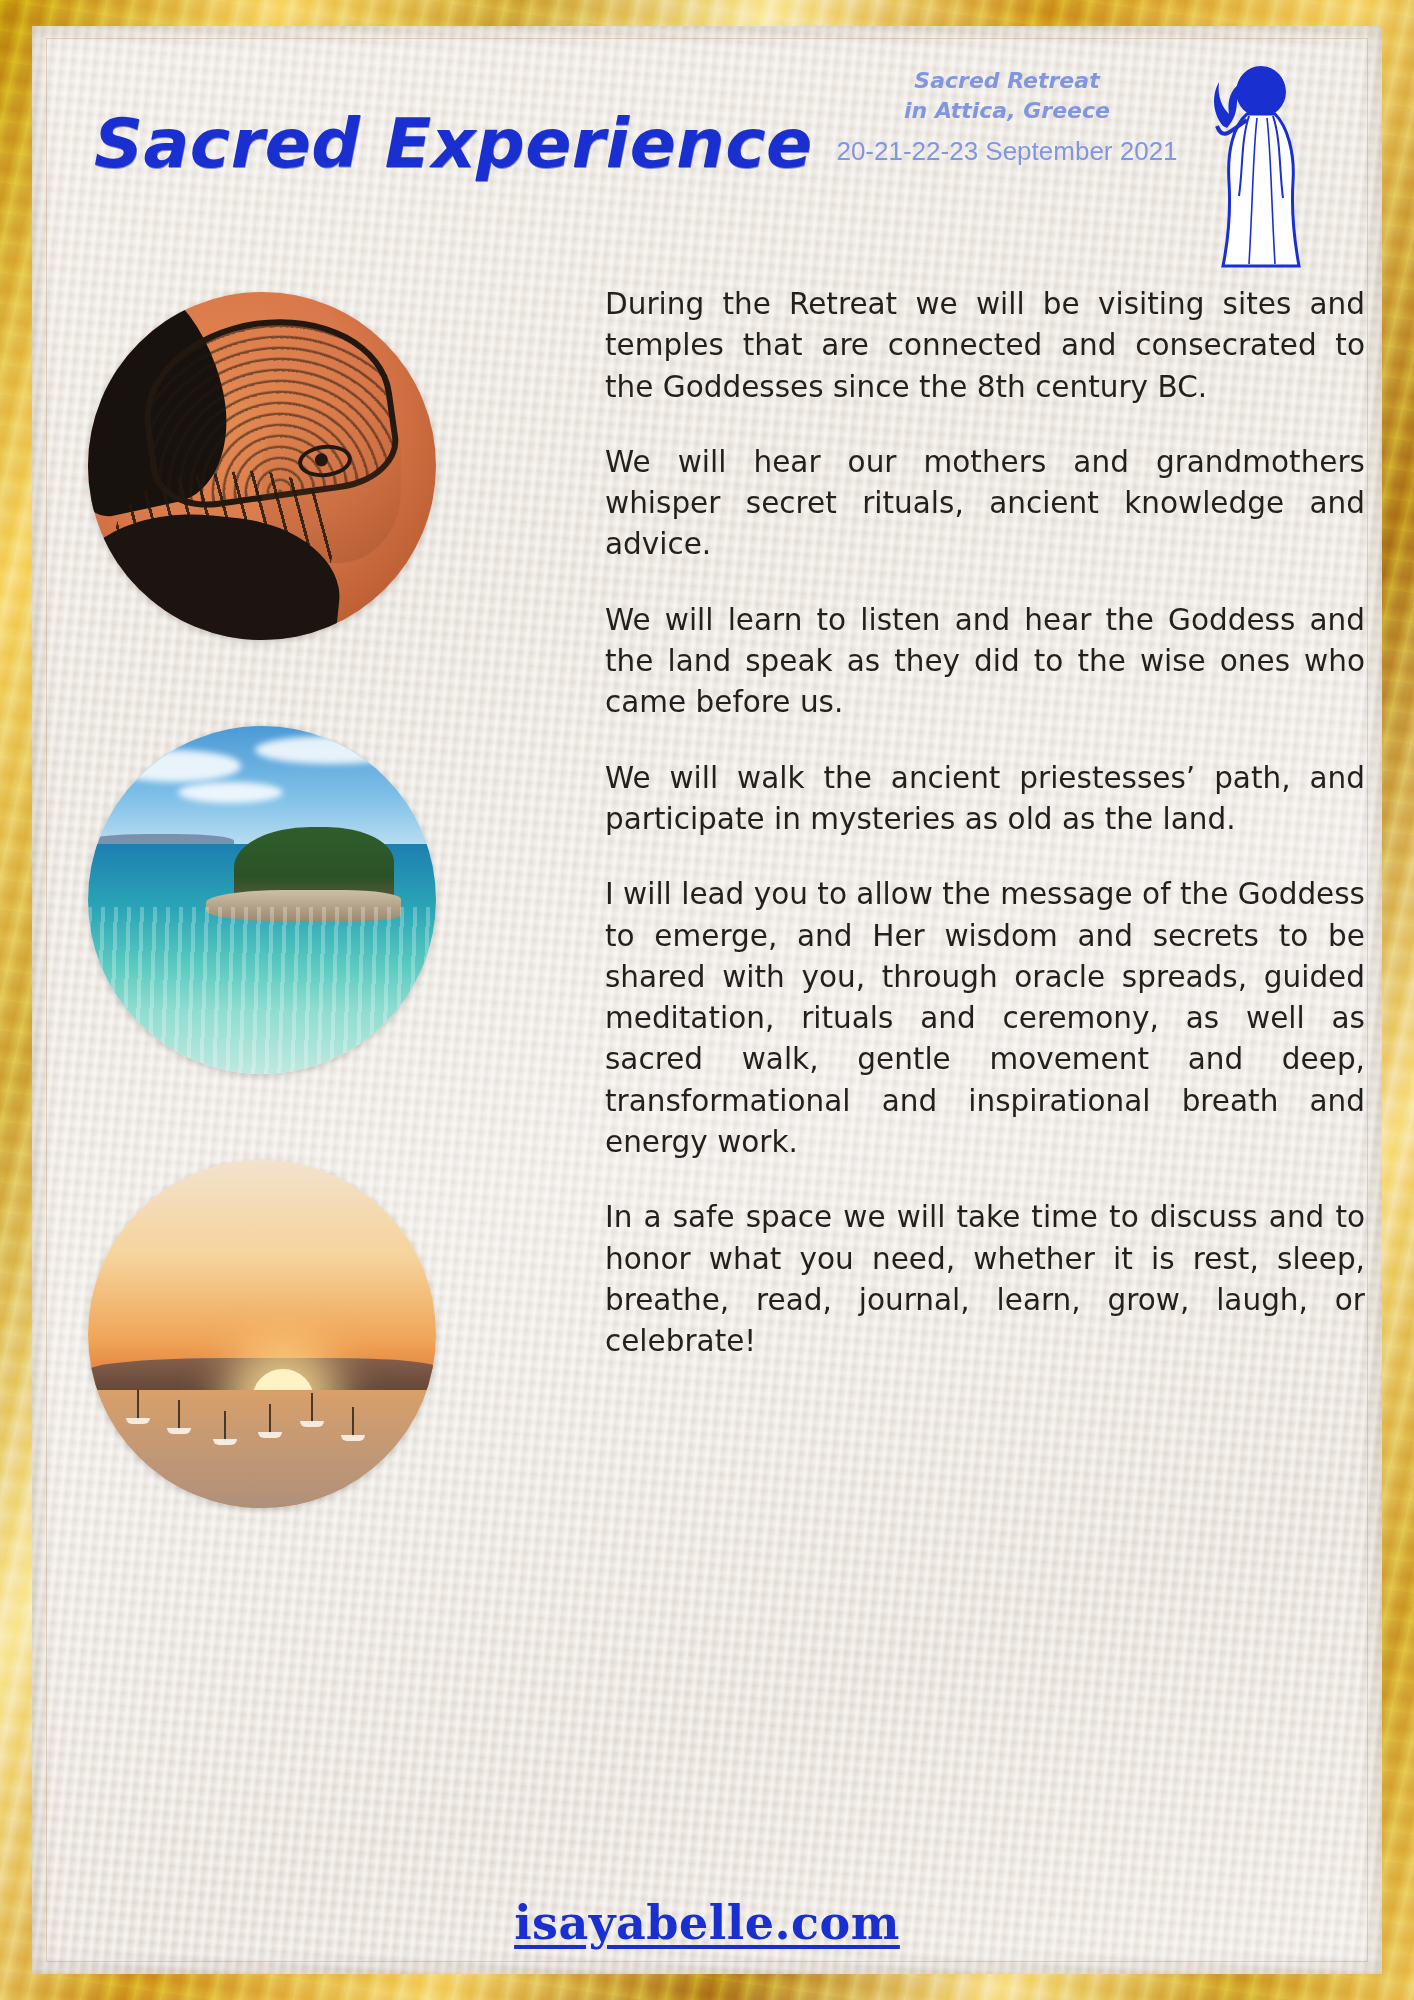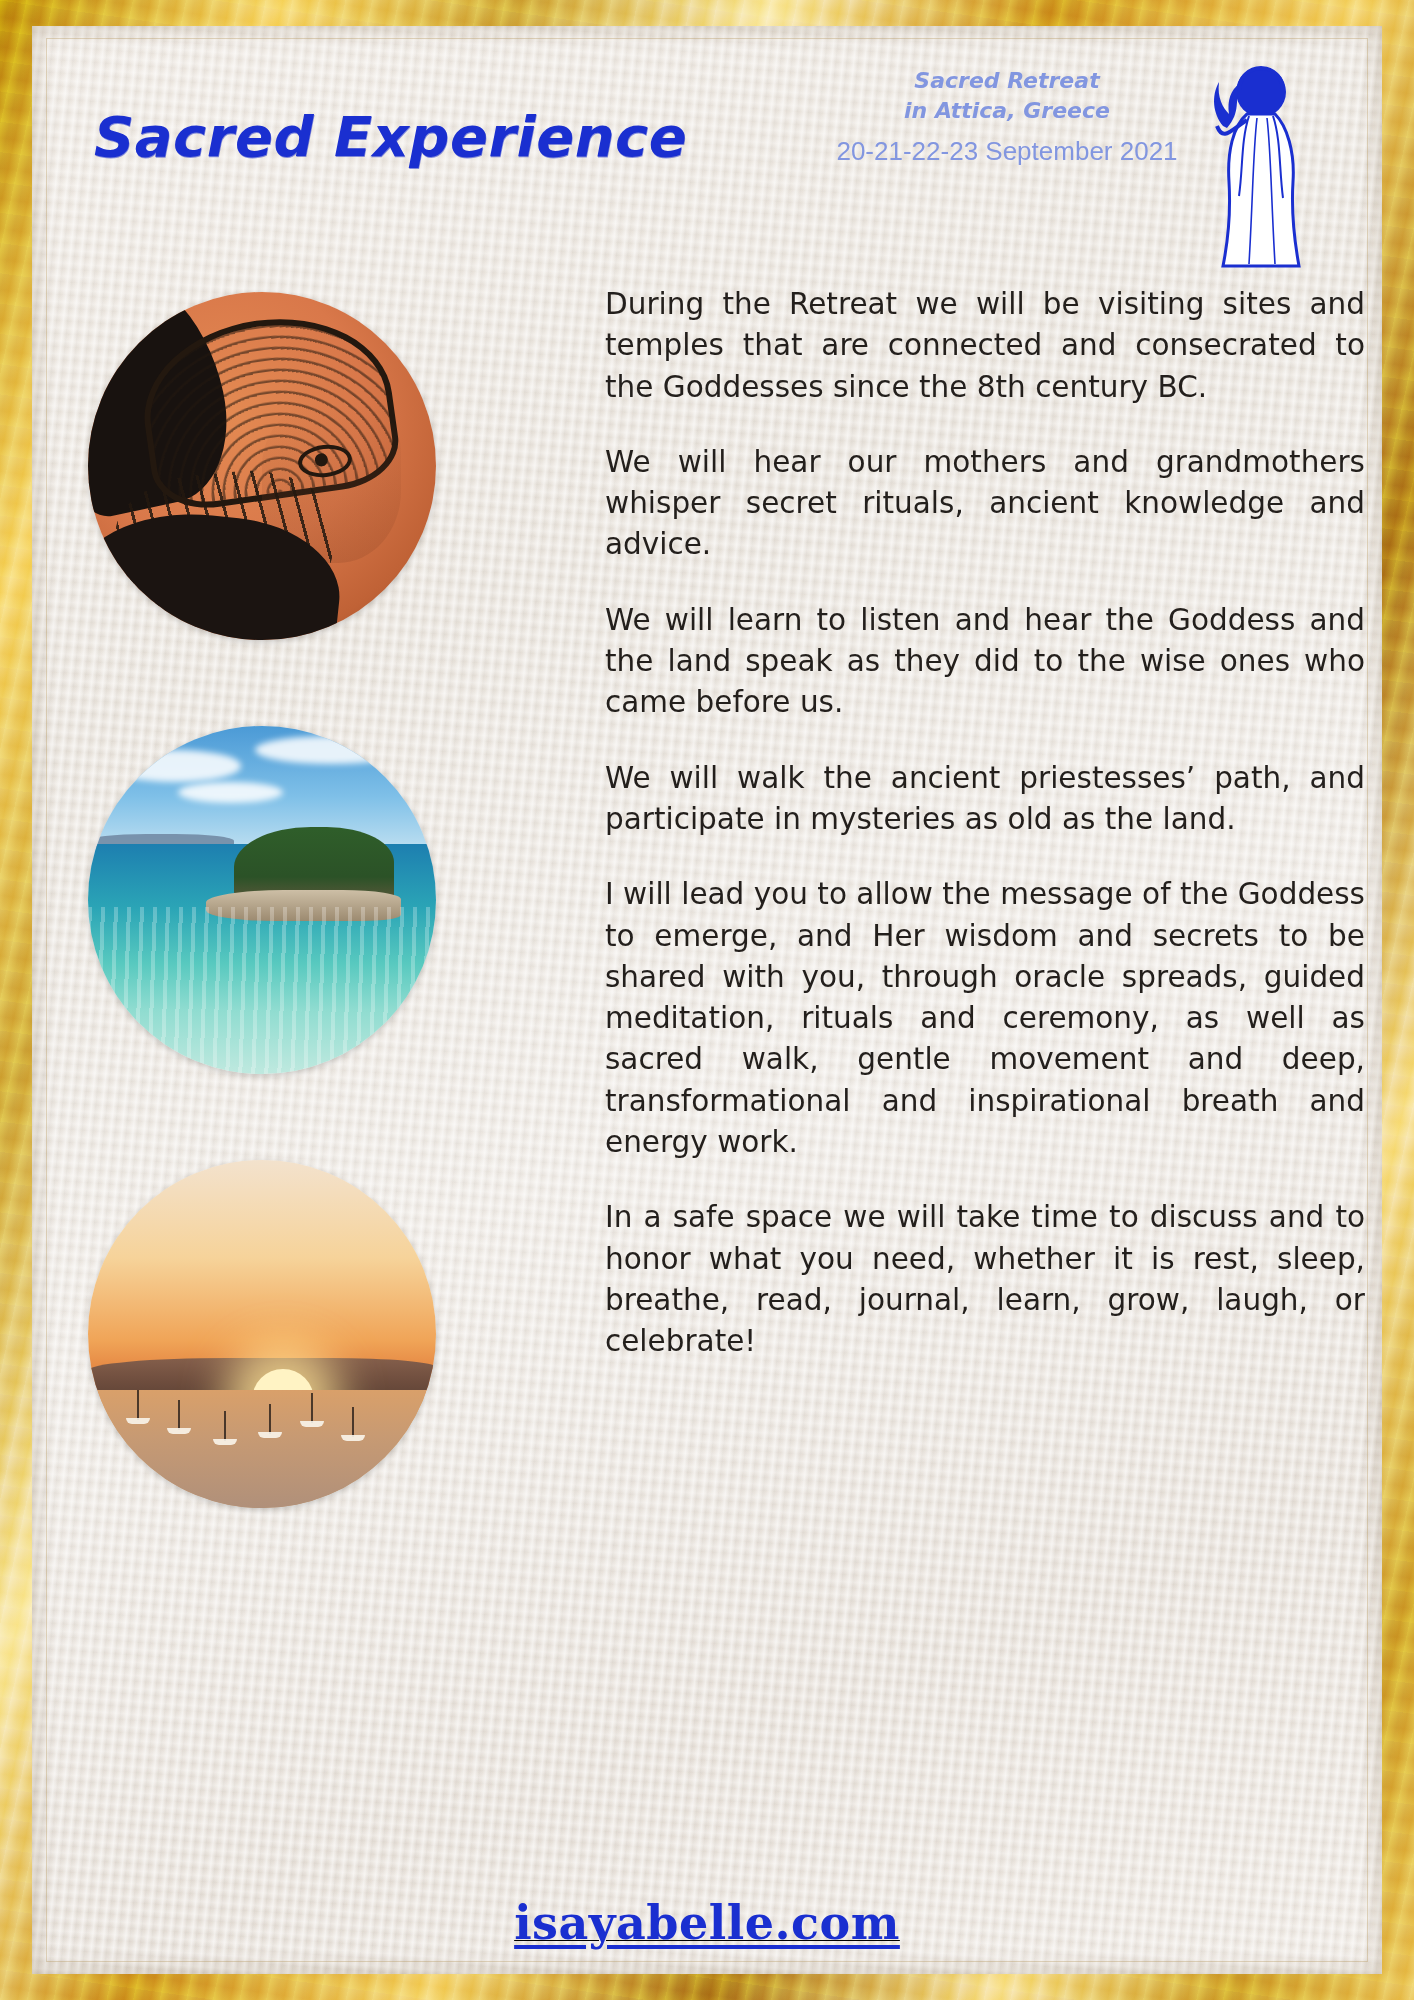--- a/index.html
+++ b/index.html
@@ -52,21 +52,21 @@
     width: 1350px;
     height: 260px;
   }
   .title-main {
     position: absolute;
     left: 62px;
     top: 78px;
     font-family: "DejaVu Sans", sans-serif;
     font-style: italic;
     font-weight: 700;
-    font-size: 56px;
+    font-size: 68px;
     letter-spacing: 0.5px;
     color: #1a2fd0;
     text-shadow: 0.5px 0.5px 0 rgba(20,40,200,0.5);
     white-space: nowrap;
   }
   .title-sub-wrap {
     position: absolute;
     left: 790px;
     top: 40px;
     width: 370px;
@@ -267,21 +267,20 @@
   .text-col p { margin: 0 0 34px 0; }
   .text-col p:last-child { margin-bottom: 0; }
 
   
   .footer {
     position: absolute;
     left: 0;
     bottom: 24px;
     width: 1350px;
     text-align: center;
-    text-decoration: underline;
   }
   .site-link {
     font-family: "DejaVu Serif", serif;
     font-weight: 700;
     font-size: 46px;
     color: #1a2fd0;
     text-decoration: underline;
     text-underline-offset: 6px;
     letter-spacing: 0.5px;
   }

